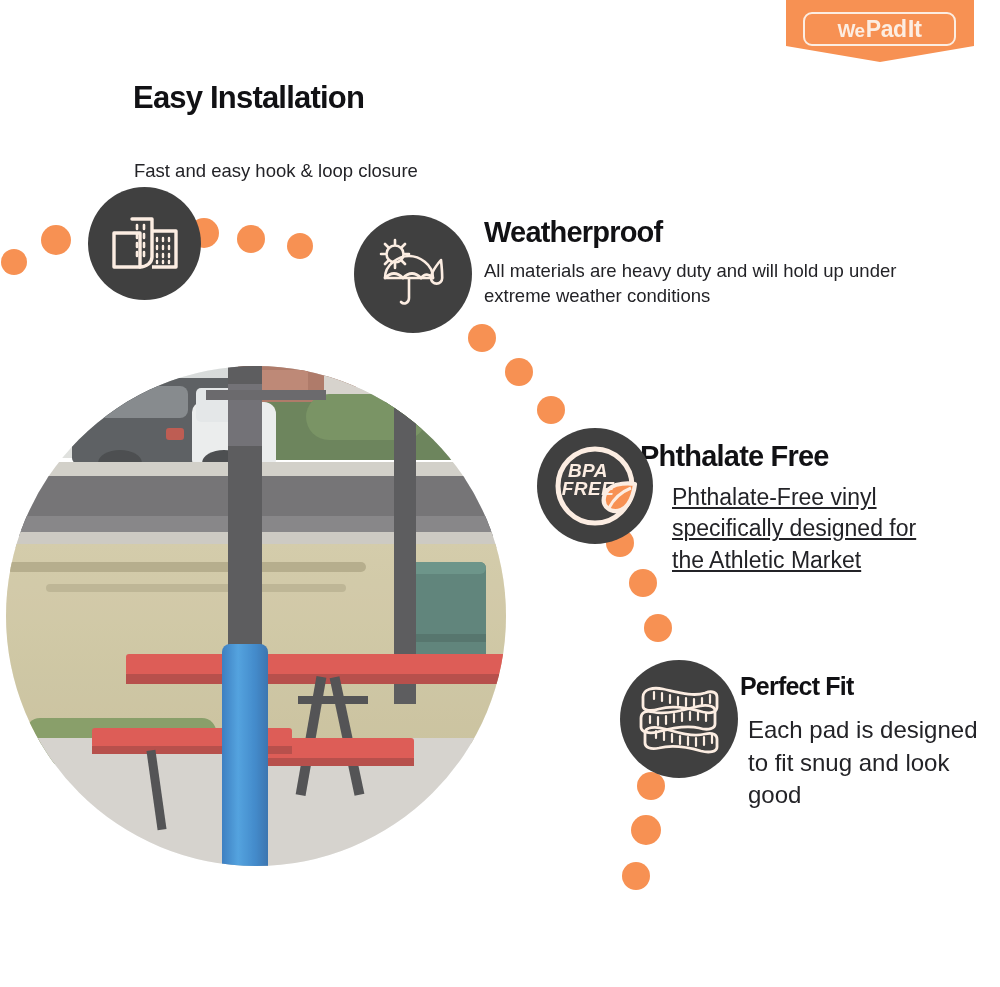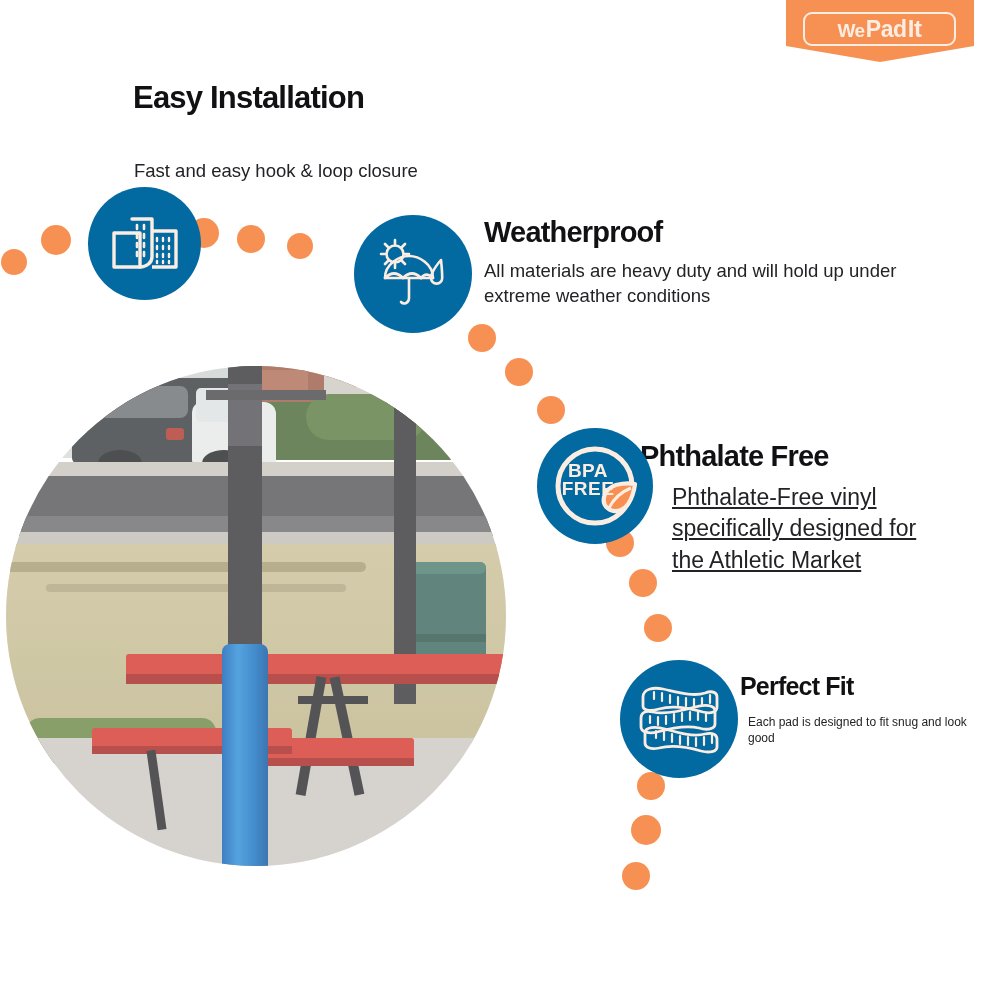--- a/index.html
+++ b/index.html
@@ -49,28 +49,28 @@
   #t-easy   { left:133px; top:80px;  font-size:31px; }
   #d-easy   { left:134px; top:124px; font-size:18.5px; width:420px;margin-top:34px; }
 
   #t-weather{ left:484px; top:216px; font-size:29px; }
   #d-weather{ left:484px; top:258px; font-size:18.5px; width:420px; }
 
   #t-phth   { left:640px; top:440px; font-size:29px; }
   #d-phth   { left:672px; top:482px; font-size:23px; width:268px;text-decoration:underline; }
 
   #t-fit    { left:740px; top:672px; font-size:25px; }
-  #d-fit    { left:748px; top:714px; font-size:12px; width:230px; }
+  #d-fit    { left:748px; top:714px; font-size:24px; width:230px; }
 
   
   .icon-circle {
     position:absolute;
     border-radius:50%;
-    background:#0369a1;
-    display:flex; align-items:center; justify-content:center;
+    background:#404040;
+    display:flex; align-items:center; justify-content:center;font-style:italic;
   }
   #ic-easy    { left:88px;  top:187px; width:113px; height:113px; }
   #ic-weather { left:354px; top:215px; width:118px; height:118px; }
   #ic-bpa     { left:537px; top:428px; width:116px; height:116px; }
   #ic-fit     { left:620px; top:660px; width:118px; height:118px; }
 
   .icon-circle svg { display:block; }
 
   
   .dot { position:absolute; border-radius:50%; background:#F79153; }

